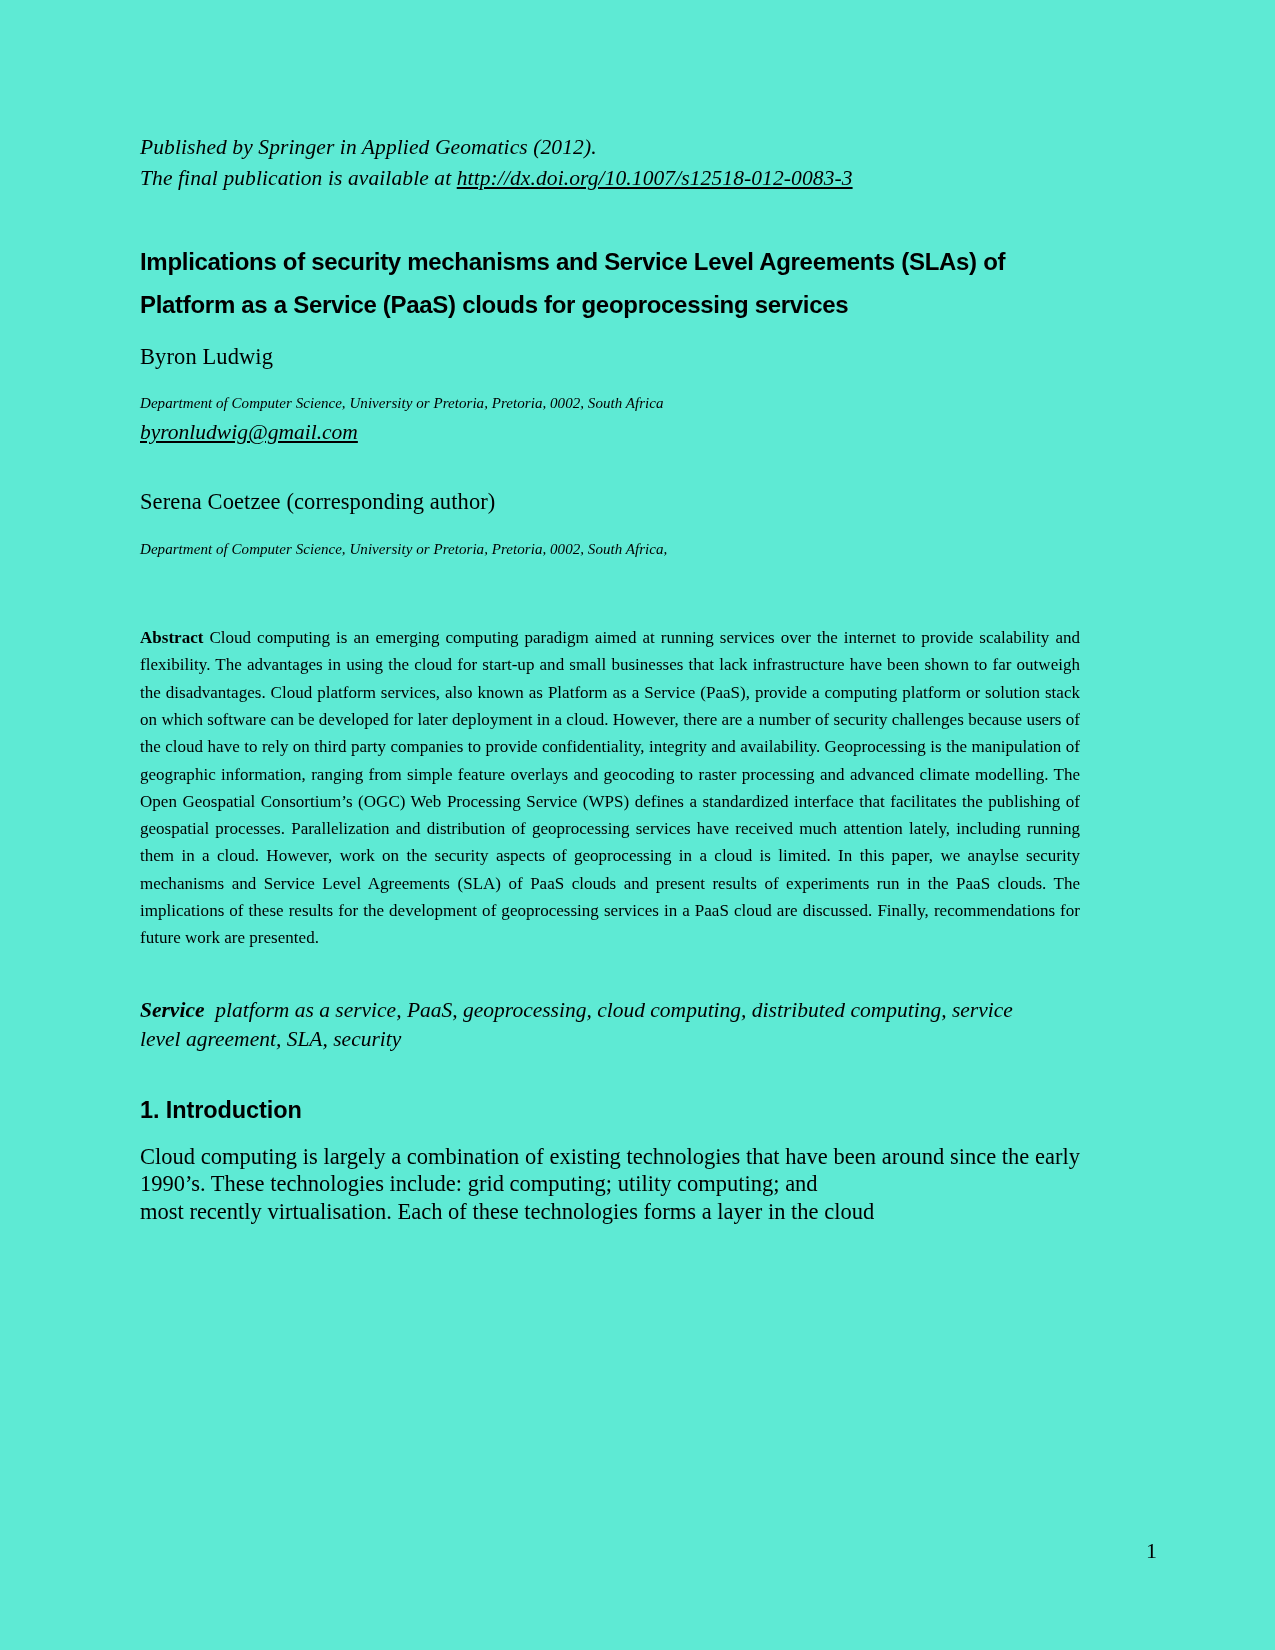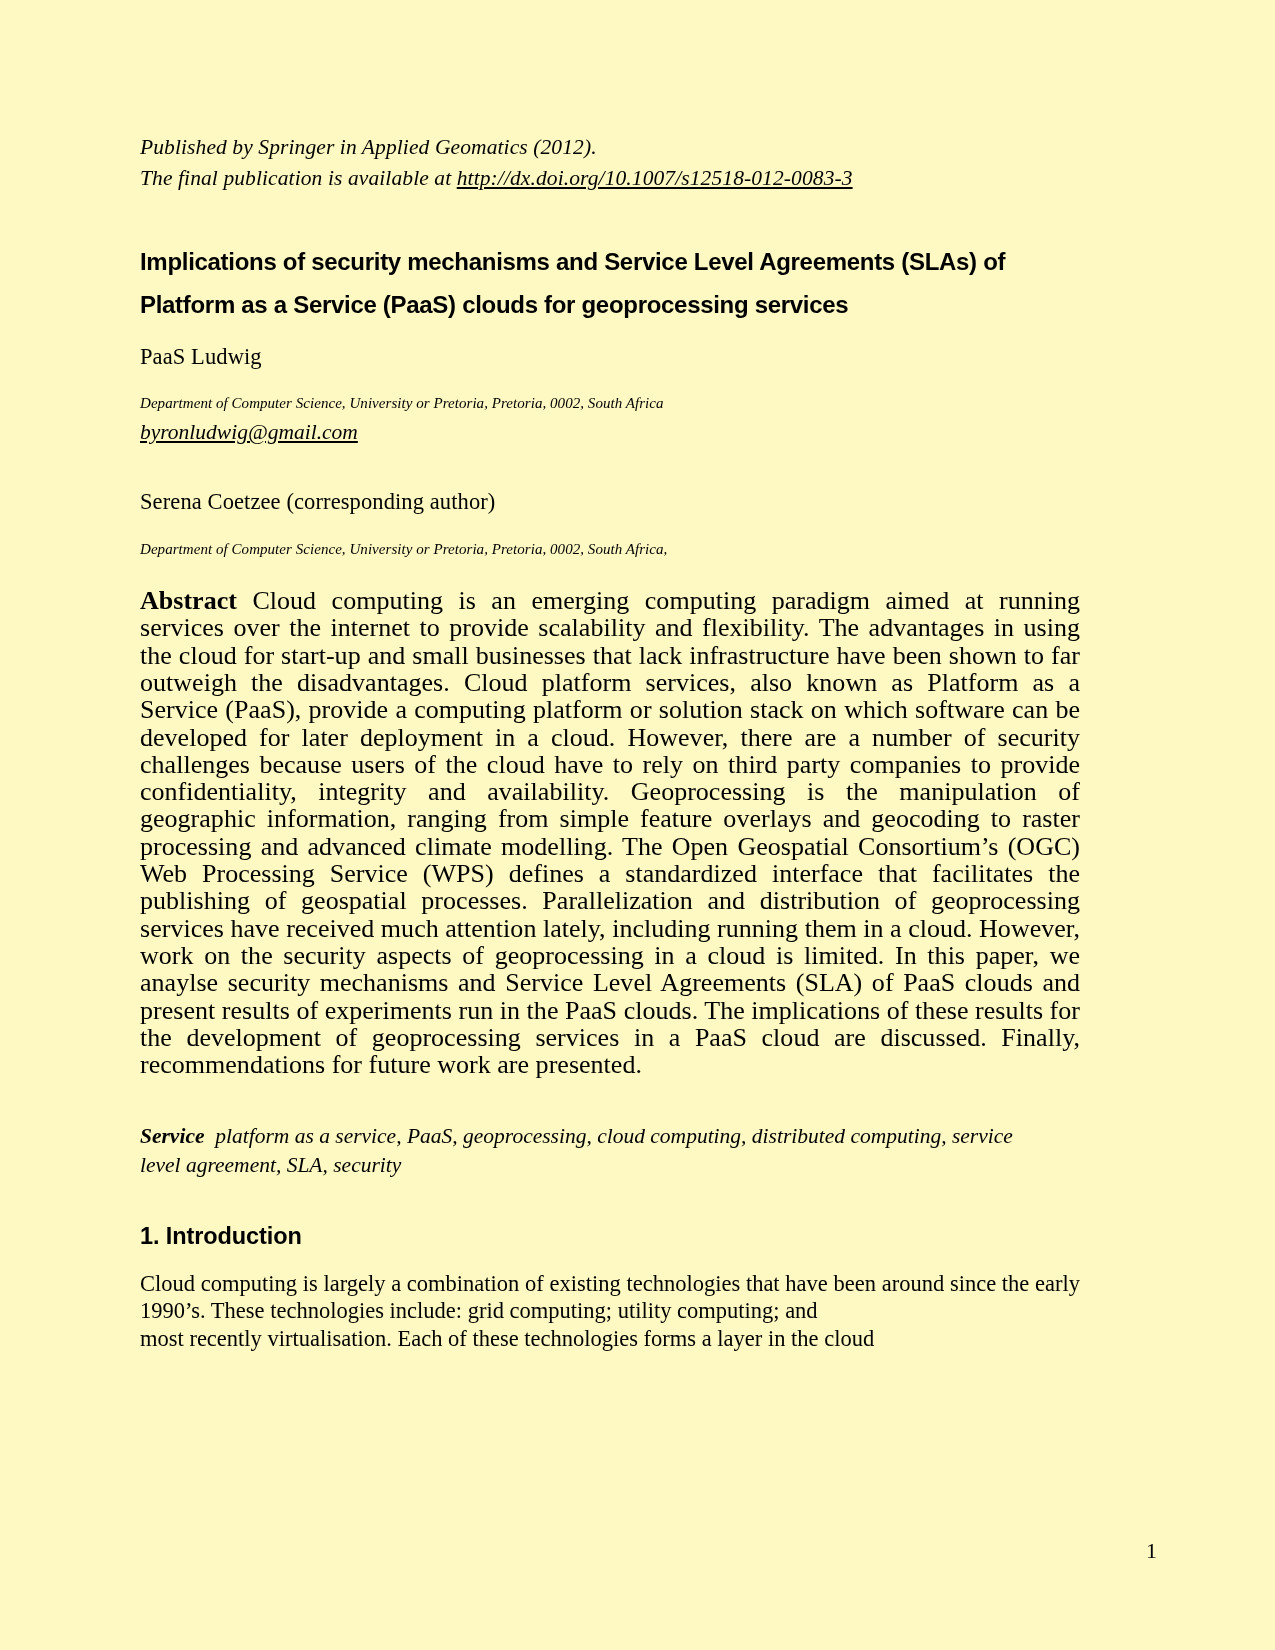--- a/index.html
+++ b/index.html
@@ -17,21 +17,21 @@
     color: #000000;
     -webkit-font-smoothing: antialiased;
   }
 
   .page {
     position: absolute;
     left: 0;
     top: 0;
     width: 1275px;
     height: 1650px;
-    background: #fef9c3;
+    background: #5eead4;
   }
 
   
   .content {
     position: absolute;
     left: 140px;
     top: 132px;
     width: 940px;
   }
 
@@ -79,22 +79,22 @@
     font-size: 21.5px;
     line-height: 29px;
     text-decoration: underline;
     text-underline-offset: 2px;
   }
   .author-block.second { margin-top: 40px; }
   .author-block.second .affiliation { margin-top: 18px; }
 
   
   .abstract {
-    margin-top: 23px;
-    font-size: 26px;
+    margin-top: 60px;
+    font-size: 17px;
     line-height: 27.3px;
     text-align: justify;
     text-justify: inter-word;
     letter-spacing: 0.02px;
     hyphens: none;
   }
   .abstract .lead {
     font-weight: bold;
   }
 
@@ -150,21 +150,21 @@
   <div class="content">
 
     <div class="pubinfo">
       <div class="line">Published by Springer in Applied Geomatics (2012).</div>
       <div class="line"><span>The final publication is available at </span><span class="doi-link">http://dx.doi.org/10.1007/s12518-012-0083-3</span></div>
     </div>
 
     <h1 class="title">Implications of security mechanisms and Service Level Agreements (SLAs) of Platform as a Service (PaaS) clouds for geoprocessing services</h1>
 
     <div class="author-block">
-      <div class="author-name">PaaS Ludwig</div>
+      <div class="author-name">Byron Ludwig</div>
       <div class="affiliation">Department of Computer Science, University or Pretoria, Pretoria, 0002, South Africa</div>
       <div class="email">byronludwig@gmail.com</div>
     </div>
 
     <div class="author-block second">
       <div class="author-name">Serena Coetzee (corresponding author)</div>
       <div class="affiliation">Department of Computer Science, University or Pretoria, Pretoria, 0002, South Africa,</div>
     </div>
 
     <div class="abstract"><span class="lead">Abstract</span> <span>Cloud computing is an emerging computing paradigm aimed at running services over the internet to provide scalability and flexibility. The advantages in using the cloud for start-up and small businesses that lack infrastructure have been shown to far outweigh the disadvantages. Cloud platform services, also known as Platform as a Service (PaaS), provide a computing platform or solution stack on which software can be developed for later deployment in a cloud. However, there are a number of security challenges because users of the cloud have to rely on third party companies to provide confidentiality, integrity and availability. Geoprocessing is the manipulation of geographic information, ranging from simple feature overlays and geocoding to raster processing and advanced climate modelling. The Open Geospatial Consortium’s (OGC) Web Processing Service (WPS) defines a standardized interface that facilitates the publishing of geospatial processes. Parallelization and distribution of geoprocessing services have received much attention lately, including running them in a cloud. However, work on the security aspects of geoprocessing in a cloud is limited. In this paper, we anaylse security mechanisms and Service Level Agreements (SLA) of PaaS clouds and present results of experiments run in the PaaS clouds. The implications of these results for the development of geoprocessing services in a PaaS cloud are discussed. Finally, recommendations for future work are presented.</span></div>

